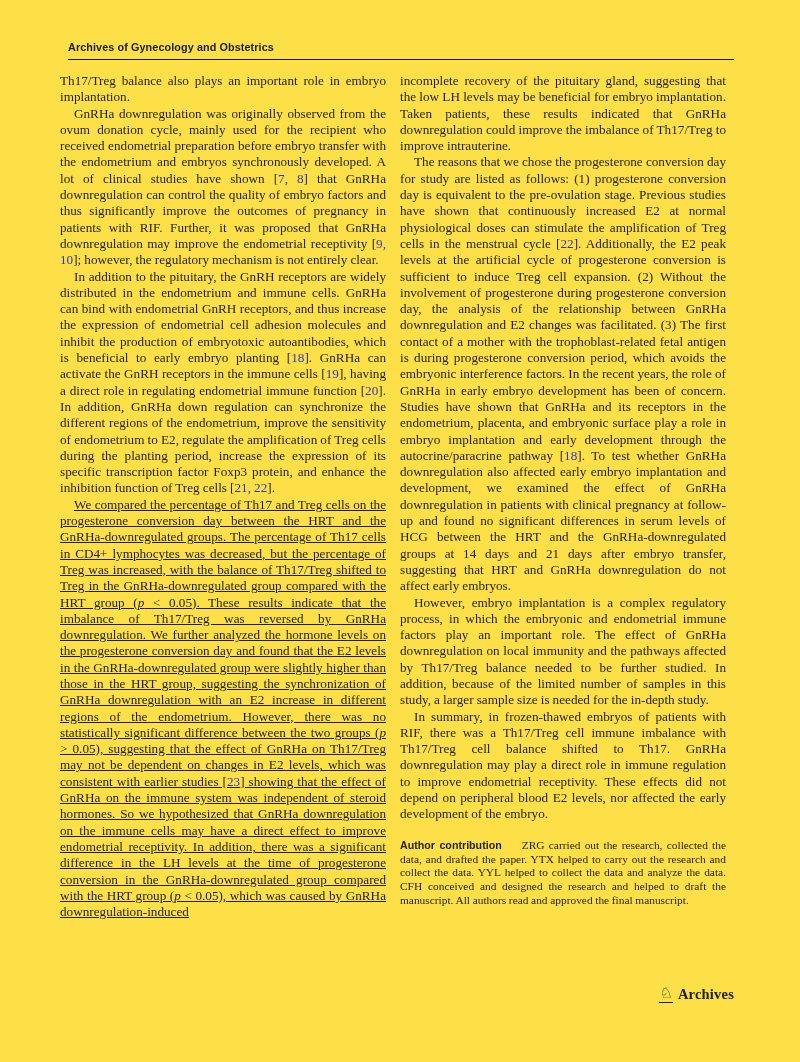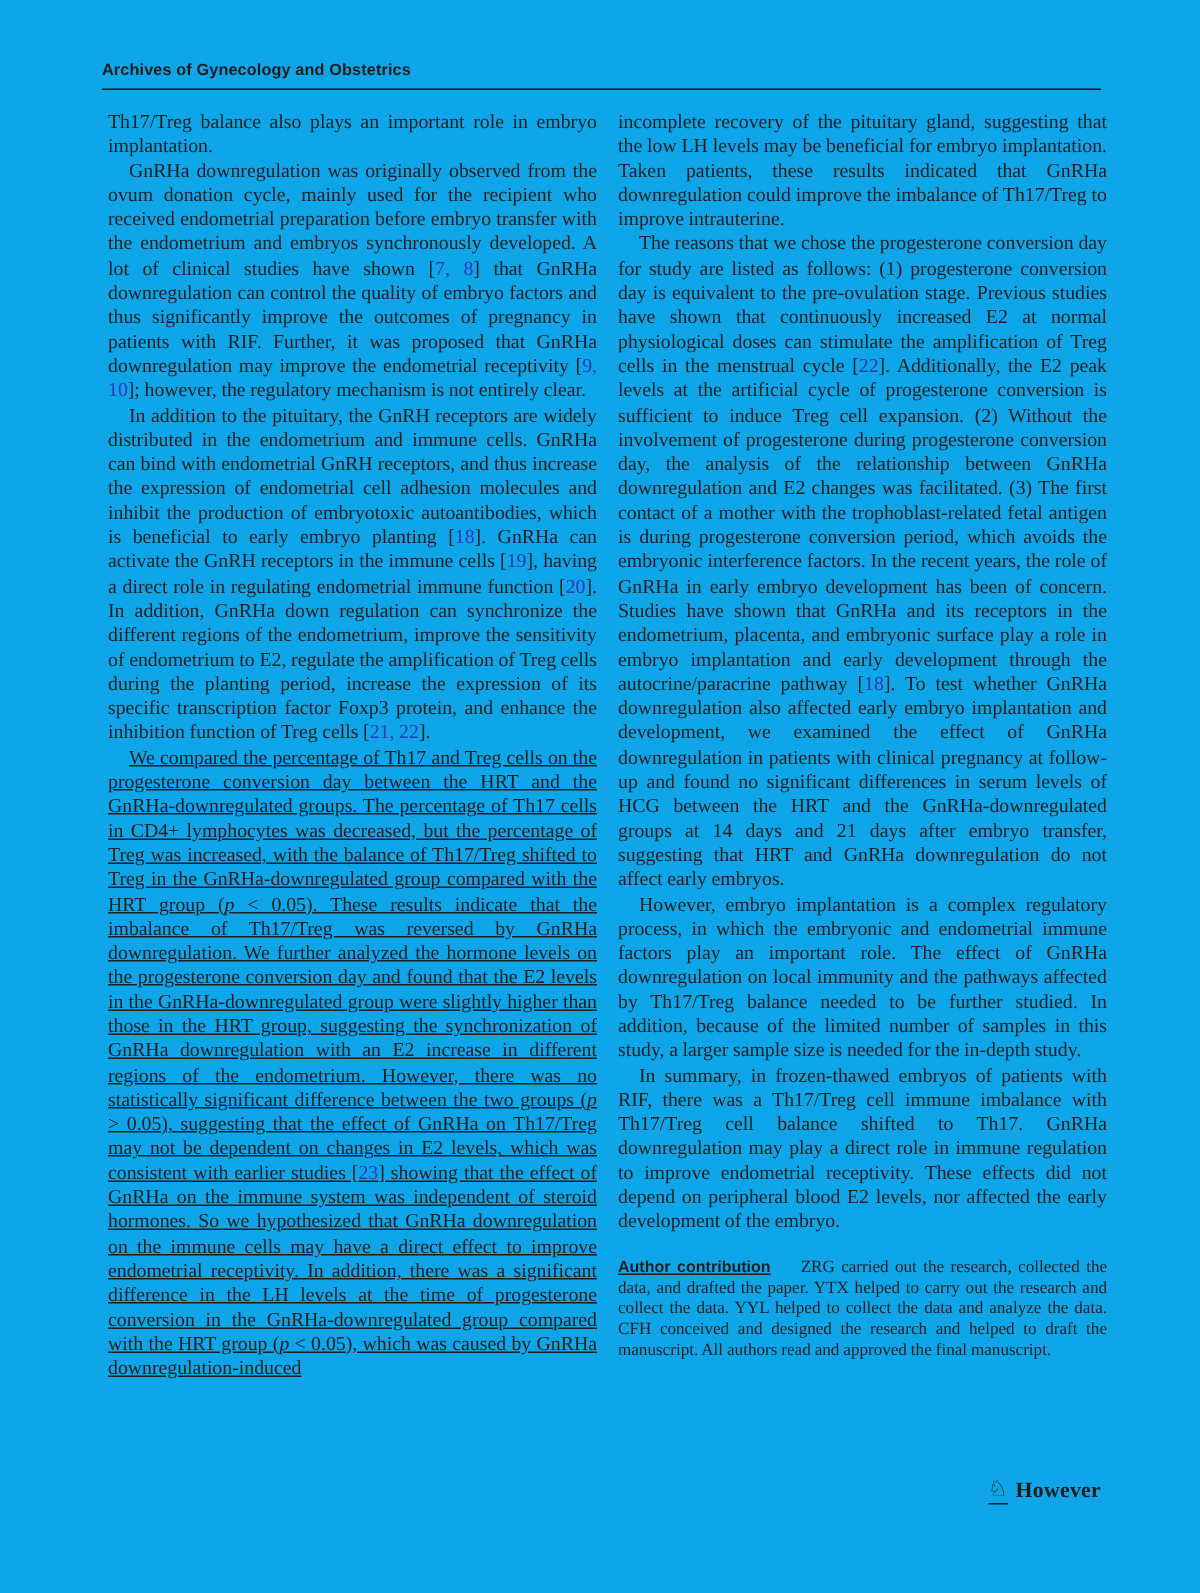--- a/index.html
+++ b/index.html
@@ -1,35 +1,35 @@
 <!DOCTYPE html>
 <html lang="en" style="--cite: #3236b8;"><head>
 <meta charset="utf-8">
 <style>
   html,body{margin:0;padding:0;background:#ffffff;}
   .page{
     position:relative;
     width:800px;height:1062px;
-    background:#0ea5e9;
+    background:#fde047;
     font-family:"Liberation Serif", serif;
     color:#1f1f1f;
     overflow:hidden;
   }
   .running-head{
     position:absolute;left:68px;top:41px;width:666px;
     font-family:"Liberation Sans", sans-serif;
     font-size:10.8px;font-weight:700;color:#1c1c1c;
     letter-spacing:0.1px;
   }
   .head-rule{
     position:absolute;left:68px;top:59px;width:666px;height:0;
     border-top:1.6px solid #111;
   }
   .content{
-    position:absolute;left:72px;top:73px;width:666px;height:920px;
+    position:absolute;left:60px;top:73px;width:666px;height:920px;
     display:flex;gap:14px;
   }
   .col{
     width:326px;height:100%;
     text-align:justify;
     overflow:hidden;
     hyphens:auto;-webkit-hyphens:auto;
   }
   .para{
     margin:0;
@@ -42,21 +42,20 @@
   .ivar{font-style:italic;}
   .author{
     margin-top:16px;
     font-size:11.4px;line-height:13.9px;
     text-align:justify;
   }
   .ac-label{
     font-family:"Liberation Sans", sans-serif;
     font-weight:700;font-size:10.7px;
     margin-right:20px;
-    text-decoration:underline;
   }
   .footer{
     position:absolute;top:986px;right:66px;
     display:flex;align-items:flex-end;gap:5px;
     color:#1c1c1c;
   }
   .knight{
     font-size:15px;line-height:1;
     border-bottom:1.4px solid #1c1c1c;
     padding-bottom:1px;
@@ -90,16 +89,16 @@
           <p class="para indent">In summary, in frozen-thawed embryos of patients with RIF, there was a Th17/Treg cell immune imbalance with Th17/Treg cell balance shifted to Th17. GnRHa downregulation may play a direct role in immune regulation to improve endometrial receptivity. These effects did not depend on peripheral blood E2 levels, nor affected the early development of the embryo.</p>
         </div>
       <p class="para author">
         <span class="ac-label">Author contribution</span><span>ZRG carried out the research, collected the data, and drafted the paper. YTX helped to carry out the research and collect the data. YYL helped to collect the data and analyze the data. CFH conceived and designed the research and helped to draft the manuscript. All authors read and approved the final manuscript.</span>
       </p>
     </div>
   </div>
 
   <div class="footer">
     <span class="knight">♘</span>
-    <span class="pubname">However</span>
+    <span class="pubname">Archives</span>
   </div>
 
 </div>
 
 </body></html>

